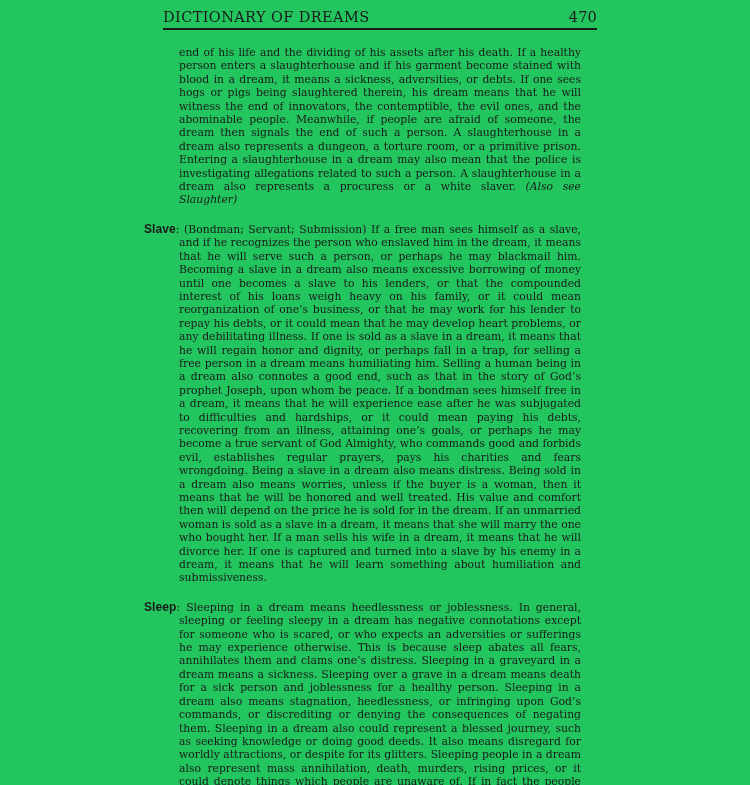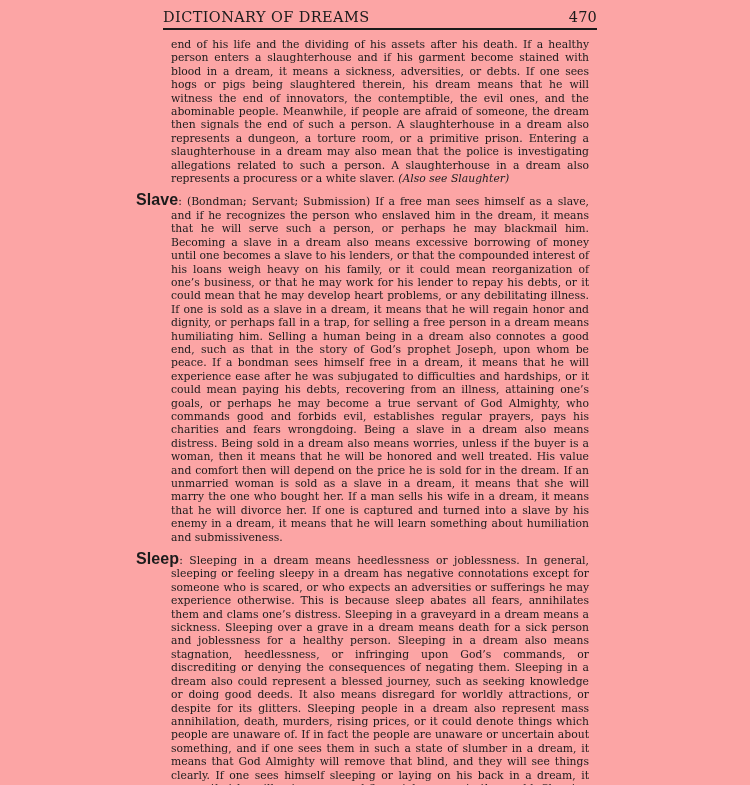--- a/index.html
+++ b/index.html
@@ -1,21 +1,21 @@
 <!DOCTYPE html>
 <html><head>
 <meta charset="utf-8">
 <style>
   html, body { margin: 0; padding: 0; }
   body { background: #e8e8e8; }
   .page {
     position: relative;
     width: 750px;
     height: 785px;
-    background: #fca5a5;
+    background: #22c55e;
     overflow: hidden;
     font-family: "DejaVu Serif", serif;
     color: #1b1b1b;
   }
   .textblock {
     position: absolute;
     left: 128px;
     top: 9px;
     width: 469px;
   }
@@ -29,27 +29,27 @@
     padding-bottom: 3px;
     border-bottom: 2.4px solid #1a1a1a;
   }
   .running-header .pageno { letter-spacing: 0.2px; }
   .bodytext {
     margin-top: 3px;
     font-size: 10.8px;
     line-height: 13.4px;
     text-align: justify;
   }
-  .bodytext p { margin: 8px; padding-left: 35px; }
+  .bodytext p { margin: 16px; padding-left: 35px; }
   p.continuation { text-indent: 0; }
   p.entry { text-indent: -35px; margin-top: 3.5px; }
   .term {
     font-family: "Liberation Sans", sans-serif;
     font-weight: bold;
-    font-size: 16px;
+    font-size: 12px;
     letter-spacing: 0.1px;
   }
   .xref { font-style: italic; }
 </style>
 </head>
 <body>
 
 <div class="page">
   <div class="textblock">
 

